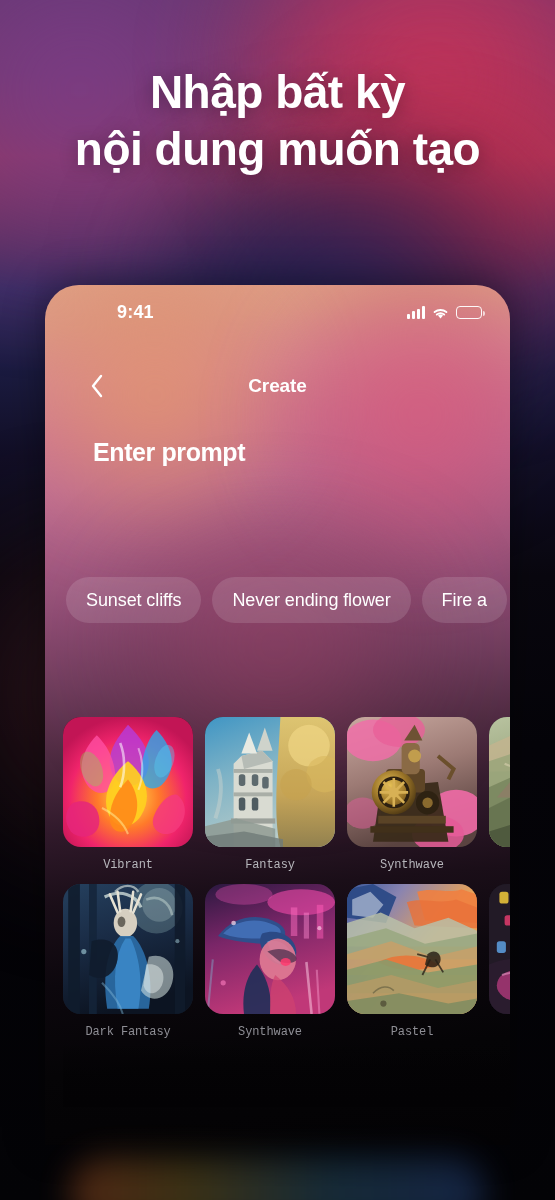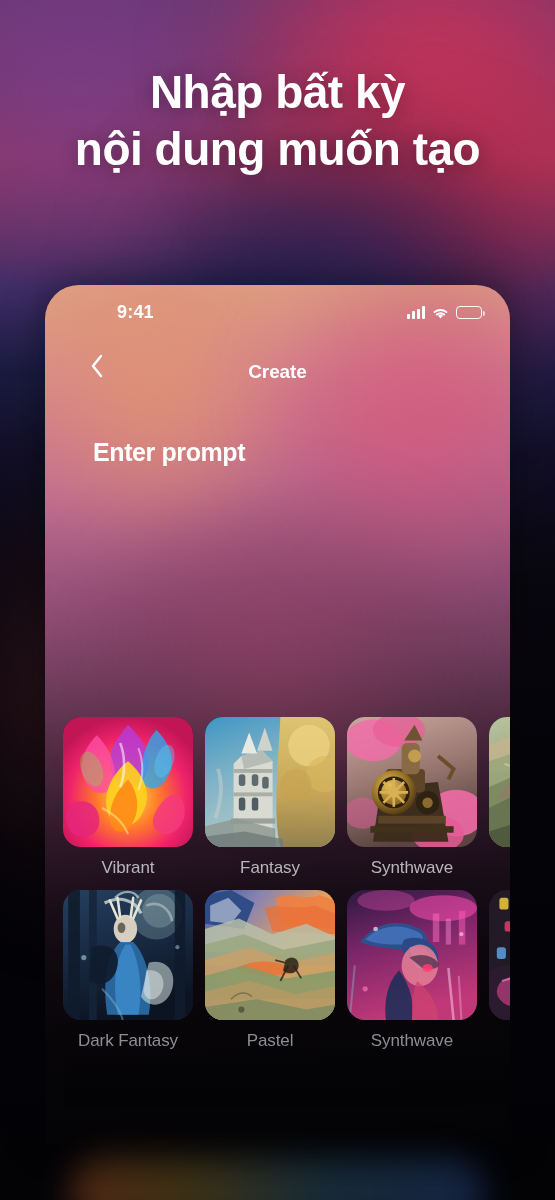--- a/index.html
+++ b/index.html
@@ -211,24 +211,24 @@
   .bat-fill {
     width: 100%; height: 100%;
     background: #fff;
     border-radius: 1.6px;
   }
 
   
   .nav-bar {
     position: absolute;
     left: 0; right: 0;
-    top: 64px;
+    top: 84px;
     height: 34px;
     display: flex;
-    align-items: flex-end;
+    align-items: center;
     padding: 0 35px;
     box-sizing: border-box;
   }
   .nav-back {
     width: 34px; height: 34px;
     display: flex;
     align-items: center;
     justify-content: center;
     cursor: pointer;
   }
@@ -329,24 +329,25 @@
     border-radius: 18px;
     overflow: hidden;
     position: relative;
     background: #1a1a22;
   }
   .style-thumb svg { display: block; width: 100%; height: 100%; }
   .style-label {
     margin-top: 11px;
     text-align: center;
     color: #b6b6bb;
-    font-size: 17px;
+    font-size: 12px;
     letter-spacing: -0.1px;
     white-space: nowrap;
     overflow: hidden;
+    font-family: Liberation Mono, monospace;
   }
   .style-row.row2 .style-label { color: #8e8e95; }
 
   .grid-fade {
     position: absolute;
     left: 0; right: 0;
     bottom: 0;
     height: 64px;
     background: linear-gradient(180deg, rgba(3,2,4,0) 0%, rgba(3,2,4,0.85) 65%, rgba(3,2,4,1) 100%);
     pointer-events: none;
@@ -402,20 +403,25 @@
           <svg width="14" height="24" viewBox="0 0 14 24" xmlns="http://www.w3.org/2000/svg">
             <path d="M11 2 L3 12 L11 22" stroke="#ffffff" stroke-width="2.4" fill="none" stroke-linecap="round" stroke-linejoin="round"></path>
           </svg>
         </div>
         <div class="nav-title">Create</div>
       </div>
 
       <div class="section-title sec-prompt">Enter prompt</div>
 
 
+      <div class="chips-row">
+        <div class="chip">Sunset cliffs</div>
+        <div class="chip">Never ending flower</div>
+        <div class="chip">Fire a</div>
+      </div>
 
 
       <div class="style-grid">
 
         <div class="style-row row1">
 
           <div class="style-cell">
             <div class="style-thumb">
               <svg viewBox="0 0 100 100" preserveAspectRatio="xMidYMid slice" xmlns="http://www.w3.org/2000/svg">
                 <defs>
@@ -593,51 +599,20 @@
                 <circle cx="88" cy="44" r="1.6" fill="#a9d4e0" opacity="0.5"></circle>
               </svg>
             </div>
             <div class="style-label">Dark Fantasy</div>
           </div>
 
           <div class="style-cell">
             <div class="style-thumb">
               <svg viewBox="0 0 100 100" preserveAspectRatio="xMidYMid slice" xmlns="http://www.w3.org/2000/svg">
                 <defs>
-                  <linearGradient id="psky" x1="0" y1="0" x2="0.6" y2="0.5">
-                    <stop offset="0%" stop-color="#3a5a9e"></stop>
-                      <stop offset="45%" stop-color="#8a84b0"></stop>
-                    <stop offset="100%" stop-color="#e8a258"></stop>
-                  </linearGradient>
-                </defs>
-                <rect width="100" height="100" fill="url(#psky)"></rect>
-                <path d="M54 6 C66 2 78 8 88 4 L100 8 L100 30 L60 28Z" fill="#f08040" opacity="0.9"></path>
-                <path d="M46 14 C58 10 70 16 84 12 L100 18 L100 34 L52 32Z" fill="#e8713a" opacity="0.8"></path>
-                <path d="M0 4 L20 0 L38 10 L30 30 L0 26Z" fill="#2c4a86" opacity="0.95"></path>
-                <path d="M4 12 L18 6 L28 16 L20 26 L4 24Z" fill="#dce4ee" opacity="0.55"></path>
-                <path d="M0 30 L26 22 L52 34 L78 26 L100 36 L100 48 L0 48Z" fill="#b8c0a8" opacity="0.85"></path>
-                <path d="M0 42 L30 34 L60 46 L100 38 L100 58 L0 58Z" fill="#9aa882" opacity="0.9"></path>
-                <path d="M0 54 L34 44 L66 56 L100 48 L100 70 L0 70Z" fill="#c8a068" opacity="0.85"></path>
-                <path d="M24 60 C40 52 58 54 70 62 C58 68 38 68 24 60Z" fill="#e8763a" opacity="0.9"></path>
-                <path d="M0 66 L30 58 L62 68 L100 62 L100 84 L0 84Z" fill="#8a9a6a" opacity="0.9"></path>
-                <path d="M0 78 L34 70 L70 80 L100 74 L100 100 L0 100Z" fill="#b29a66" opacity="0.9"></path>
-                <path d="M0 90 L40 84 L78 92 L100 88 L100 100 L0 100Z" fill="#7e8c60" opacity="0.85"></path>
-                <path d="M62 54 C66 50 72 52 72 58 C72 64 64 66 60 62Z" fill="#2a2218" opacity="0.85"></path>
-                <path d="M64 58 L58 70 M68 58 L74 68 M62 56 L54 54" stroke="#2a2218" stroke-width="1.4" opacity="0.8"></path>
-                <path d="M20 84 C26 78 32 78 36 82" stroke="#5e5a3e" stroke-width="1.2" fill="none" opacity="0.6"></path>
-                <circle cx="28" cy="92" r="2.4" fill="#4a4630" opacity="0.7"></circle>
-              </svg>
-            </div>
-            <div class="style-label">Pastel</div>
-          </div>
-
-          <div class="style-cell">
-            <div class="style-thumb">
-              <svg viewBox="0 0 100 100" preserveAspectRatio="xMidYMid slice" xmlns="http://www.w3.org/2000/svg">
-                <defs>
                   <linearGradient id="swbg" x1="0" y1="0" x2="0.3" y2="1">
                     <stop offset="0%" stop-color="#2b1840"></stop>
                       <stop offset="45%" stop-color="#7a2668"></stop>
                     <stop offset="100%" stop-color="#c03878"></stop>
                   </linearGradient>
                 </defs>
                 <rect width="100" height="100" fill="url(#swbg)"></rect>
                 <ellipse cx="74" cy="14" rx="26" ry="10" fill="#ff4fb0" opacity="0.55"></ellipse>
                 <ellipse cx="30" cy="8" rx="22" ry="8" fill="#d64ba8" opacity="0.4"></ellipse>
                 <rect x="66" y="18" width="5" height="22" fill="#ff6cc0" opacity="0.5"></rect>
@@ -654,20 +629,51 @@
                 <path d="M54 70 C64 78 70 88 70 100 L50 100 C50 88 50 78 54 70Z" fill="#d0436f" opacity="0.7"></path>
                 <path d="M78 60 L82 100" stroke="#ffd2e8" stroke-width="2" opacity="0.5"></path>
                 <path d="M86 66 L88 100" stroke="#ffa8d8" stroke-width="1.6" opacity="0.4"></path>
                 <path d="M6 58 L2 100" stroke="#7fd0e8" stroke-width="1.6" opacity="0.35"></path>
                 <circle cx="22" cy="30" r="1.8" fill="#ffe0f0" opacity="0.7"></circle>
                 <circle cx="88" cy="34" r="1.6" fill="#ffe0f0" opacity="0.6"></circle>
                 <circle cx="14" cy="76" r="2" fill="#ff7ec0" opacity="0.6"></circle>
               </svg>
             </div>
             <div class="style-label">Synthwave</div>
+          </div>
+
+          <div class="style-cell">
+            <div class="style-thumb">
+              <svg viewBox="0 0 100 100" preserveAspectRatio="xMidYMid slice" xmlns="http://www.w3.org/2000/svg">
+                <defs>
+                  <linearGradient id="psky" x1="0" y1="0" x2="0.6" y2="0.5">
+                    <stop offset="0%" stop-color="#3a5a9e"></stop>
+                      <stop offset="45%" stop-color="#8a84b0"></stop>
+                    <stop offset="100%" stop-color="#e8a258"></stop>
+                  </linearGradient>
+                </defs>
+                <rect width="100" height="100" fill="url(#psky)"></rect>
+                <path d="M54 6 C66 2 78 8 88 4 L100 8 L100 30 L60 28Z" fill="#f08040" opacity="0.9"></path>
+                <path d="M46 14 C58 10 70 16 84 12 L100 18 L100 34 L52 32Z" fill="#e8713a" opacity="0.8"></path>
+                <path d="M0 4 L20 0 L38 10 L30 30 L0 26Z" fill="#2c4a86" opacity="0.95"></path>
+                <path d="M4 12 L18 6 L28 16 L20 26 L4 24Z" fill="#dce4ee" opacity="0.55"></path>
+                <path d="M0 30 L26 22 L52 34 L78 26 L100 36 L100 48 L0 48Z" fill="#b8c0a8" opacity="0.85"></path>
+                <path d="M0 42 L30 34 L60 46 L100 38 L100 58 L0 58Z" fill="#9aa882" opacity="0.9"></path>
+                <path d="M0 54 L34 44 L66 56 L100 48 L100 70 L0 70Z" fill="#c8a068" opacity="0.85"></path>
+                <path d="M24 60 C40 52 58 54 70 62 C58 68 38 68 24 60Z" fill="#e8763a" opacity="0.9"></path>
+                <path d="M0 66 L30 58 L62 68 L100 62 L100 84 L0 84Z" fill="#8a9a6a" opacity="0.9"></path>
+                <path d="M0 78 L34 70 L70 80 L100 74 L100 100 L0 100Z" fill="#b29a66" opacity="0.9"></path>
+                <path d="M0 90 L40 84 L78 92 L100 88 L100 100 L0 100Z" fill="#7e8c60" opacity="0.85"></path>
+                <path d="M62 54 C66 50 72 52 72 58 C72 64 64 66 60 62Z" fill="#2a2218" opacity="0.85"></path>
+                <path d="M64 58 L58 70 M68 58 L74 68 M62 56 L54 54" stroke="#2a2218" stroke-width="1.4" opacity="0.8"></path>
+                <path d="M20 84 C26 78 32 78 36 82" stroke="#5e5a3e" stroke-width="1.2" fill="none" opacity="0.6"></path>
+                <circle cx="28" cy="92" r="2.4" fill="#4a4630" opacity="0.7"></circle>
+              </svg>
+            </div>
+            <div class="style-label">Pastel</div>
           </div>
 
           <div class="style-cell">
             <div class="style-thumb">
               <svg viewBox="0 0 100 100" preserveAspectRatio="xMidYMid slice" xmlns="http://www.w3.org/2000/svg">
                 <rect width="100" height="100" fill="#16121c"></rect>
                 <rect x="0" y="0" width="100" height="70" fill="#221a26"></rect>
                 <g opacity="0.9">
                   <rect x="8" y="6" width="7" height="9" rx="2" fill="#e8c23a"></rect>
                   <rect x="24" y="10" width="6" height="8" rx="2" fill="#d85a2a"></rect>

